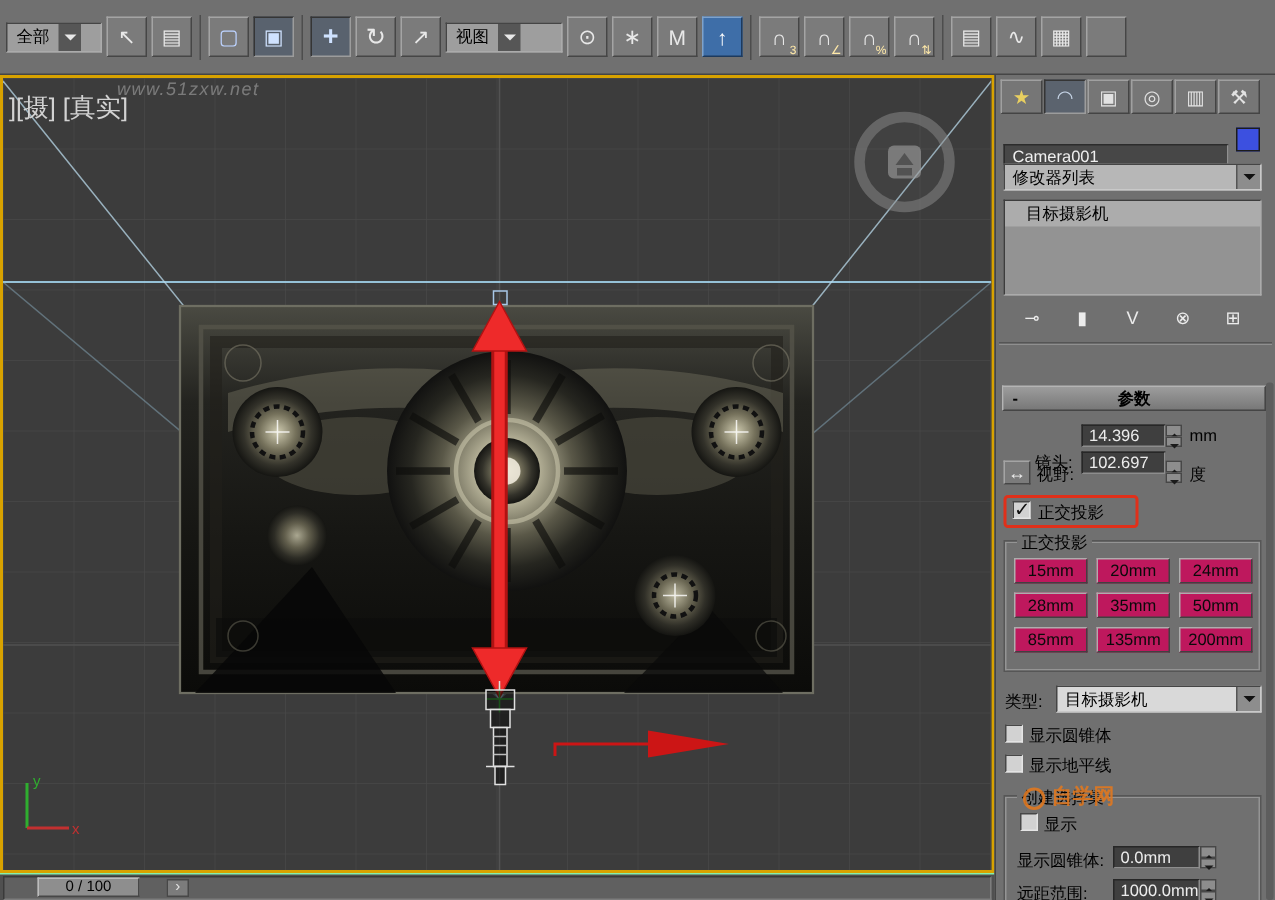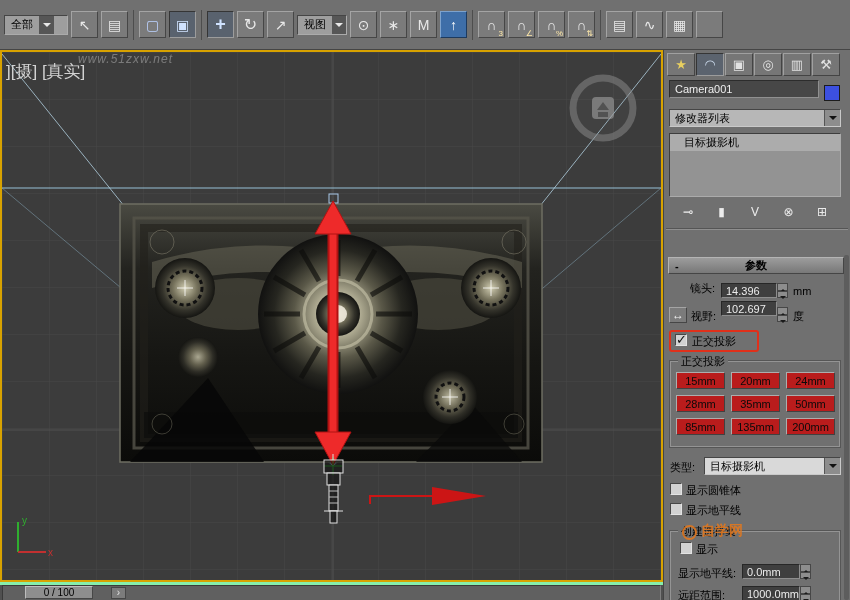--- a/index.html
+++ b/index.html
@@ -27,37 +27,37 @@
   
   .viewport{position:absolute;left:0;top:50px;width:663px;height:532px;border:2px solid #d8a200;
     background:#3c3c3c;overflow:hidden}
   .vp-label{position:absolute;left:4px;top:8px;color:#d2d2d2;font-size:17px;z-index:5;cursor:pointer}
   .vp-watermark{position:absolute;left:76px;top:0;color:rgba(255,255,255,.32);font-size:12px;
     font-style:italic;z-index:5;letter-spacing:1px}
   svg.scene{position:absolute;left:0;top:0;display:block}
 
   
   .timeline{position:absolute;left:0;top:582px;width:663px;height:18px;background:#505050;
-    border-top:3px solid #86efac;display:flex;align-items:center}
+    border-top:1px solid #86efac;display:flex;align-items:center}
   .tl-track{position:relative;flex:1;height:16px;margin:0 2px;background:#606060;border:1px solid;
     border-color:#3a3a3a #7d7d7d #7d7d7d #3a3a3a}
   .tl-handle{position:absolute;left:22px;top:0;width:68px;height:13px;background:#8e8e8e;border:1px solid;
     border-color:#bdbdbd #474747 #474747 #bdbdbd;display:flex;align-items:center;justify-content:center;
     font-size:10px;color:#000;cursor:pointer}
   .tl-next{position:absolute;left:108px;top:1px;width:15px;height:12px;background:#7c7c7c;border:1px solid #474747;
     color:#e2e2e2;font-size:10px;line-height:10px;text-align:center;cursor:pointer}
 
   
   .panel{position:absolute;left:663px;top:50px;width:187px;height:550px;background:#707070;
     border-left:1px solid #454545;overflow:hidden}
   .tabs{position:absolute;left:3px;top:3px;display:flex;gap:1px}
   .tab{width:28px;height:23px;display:flex;align-items:center;justify-content:center;background:#767676;
     border:1px solid;border-color:#a0a0a0 #444 #444 #a0a0a0;font-size:13px;color:#e2e2e2;cursor:pointer}
   .tab.active{background:#5b636e;border-color:#353535 #9c9c9c #9c9c9c #353535}
-  .name-field{position:absolute;left:5px;top:30px;width:150px;height:18px;background:#474747;border:1px solid;
+  .name-field{position:absolute;left:5px;top:46px;width:150px;height:18px;background:#474747;border:1px solid;
     border-color:#2c2c2c #909090 #909090 #2c2c2c;color:#efefef;display:flex;align-items:center;padding:0 5px}
   .color-swatch{position:absolute;left:160px;top:35px;width:16px;height:16px;background:#3c50e0;
     border:1px solid #1c1c1c;cursor:pointer}
   .dropdown{display:flex;align-items:center;height:18px;background:#b7b7b7;border:1px solid;
     border-color:#454545 #c9c9c9 #c9c9c9 #454545;color:#000;cursor:pointer}
   .dropdown .txt{flex:1;padding:0 5px;white-space:nowrap;overflow:hidden}
   .dropdown .dd-arrow{width:16px;align-self:stretch;background:#8d8d8d;border-left:1px solid #555;
     display:flex;align-items:center;justify-content:center}
   .dropdown .dd-arrow::after{content:"";border:4px solid transparent;border-top-color:#111;transform:translateY(2px)}
   .mod-list{position:absolute;left:5px;top:59px;width:172px}
@@ -86,21 +86,21 @@
     justify-content:center;font-size:12px;cursor:pointer}
   .cb{position:absolute;width:12px;height:12px;background:#d2d2d2;border:1px solid;
     border-color:#474747 #e4e4e4 #e4e4e4 #474747;cursor:pointer}
   .cb.checked::after{content:"✓";position:absolute;left:0;top:-3px;font-size:13px;font-weight:bold;color:#101010}
   .anno{position:absolute;left:5px;top:280px;width:90px;height:22px;border:2px solid #e0301a;
     border-radius:3px;z-index:4;pointer-events:none}
   .group{position:absolute;border:1px solid #565656;box-shadow:inset 1px 1px 0 #949494, inset -1px -1px 0 #949494}
   .group-legend{position:absolute;top:-7px;left:8px;background:#707070;padding:0 3px;color:#000}
   .stock-group{left:5px;top:310px;width:172px;height:88px}
   .stock-grid{position:absolute;left:6px;top:11px;display:grid;grid-template-columns:repeat(3,49px);gap:6px 6px}
-  .lens-btn{height:17px;background:#b91c1c;border:1px solid;border-color:#adadad #414141 #414141 #adadad;
+  .lens-btn{height:17px;background:#be185d;border:1px solid;border-color:#adadad #414141 #414141 #adadad;
     color:#0a0a0a;display:flex;align-items:center;justify-content:center;cursor:pointer}
   .env-group{left:5px;top:480px;width:172px;height:90px}
   .panel-scroll{position:absolute;right:1px;top:205px;width:5px;height:345px;background:#5d5d5d;border-radius:2px;cursor:pointer}
   .panel-watermark{position:absolute;left:18px;top:472px;display:flex;align-items:flex-end;gap:4px;
     color:#e07820;font-weight:bold;font-size:14px;opacity:.9;z-index:5;pointer-events:none}
   .wm-logo{width:15px;height:15px;border:2px solid #e07820;border-radius:50%}
 </style>
 </head>
 <body>
 
@@ -127,21 +127,21 @@
     <div class="tb-sep"></div>
     <div class="tb-btn pressed" style="font-weight:bold;font-size:18px">
         <span>+</span>
       </div>
     <div class="tb-btn" style="font-size:16px">
         <span>↻</span>
       </div>
     <div class="tb-btn">
         <span>↗</span>
       </div>
-    <div class="tb-combo" style="width:50px">
+    <div class="tb-combo" style="width:78px">
       <span class="txt">视图</span>
       <span class="arrow"></span>
     </div>
     <div class="tb-btn">
         <span>⊙</span>
       </div>
     <div class="tb-btn">
         <span>∗</span>
       </div>
     <div class="tb-btn">
@@ -372,21 +372,21 @@
       <div class="st-btn">⊗</div>
       <div class="st-btn">⊞</div>
     </div>
     <div class="panel-div"></div>
 
     <div class="rollout">
       <span class="minus">-</span>
       <span>参数</span>
     </div>
 
-    <span class="p-label" style="left:26px;top:231px">镜头:</span>
+    <span class="p-label" style="left:26px;top:251px">镜头:</span>
     <div class="num-field" style="left:57px;top:233px;width:56px">14.396</div>
     <div class="spinner" style="left:113px;top:233px">
         <div class="up"></div>
         <div class="down"></div>
       </div>
     <span class="p-label" style="left:129px;top:235px">mm</span>
 
     <div class="fov-btn">↔</div>
     <span class="p-label" style="left:27px;top:259px">视野:</span>
     <div class="num-field" style="left:57px;top:251px;width:56px">102.697</div>
@@ -424,21 +424,21 @@
     <div class="cb" style="left:6px;top:433px"></div>
     <span class="p-label" style="left:22px;top:433px">显示圆锥体</span>
     <div class="cb" style="left:6px;top:453px"></div>
     <span class="p-label" style="left:22px;top:453px">显示地平线</span>
 
     <div class="group env-group">
       <span class="group-legend">创建选择集</span>
     </div>
     <div class="cb" style="left:16px;top:492px"></div>
     <span class="p-label" style="left:32px;top:492px">显示</span>
-    <span class="p-label" style="left:14px;top:516px">显示地平线:</span>
+    <span class="p-label" style="left:14px;top:516px">显示圆锥体:</span>
     <div class="num-field" style="left:78px;top:514px;width:58px">0.0mm</div>
     <div class="spinner" style="left:136px;top:514px">
         <div class="up"></div>
         <div class="down"></div>
       </div>
     <span class="p-label" style="left:14px;top:538px">远距范围:</span>
     <div class="num-field" style="left:78px;top:536px;width:58px">1000.0mm</div>
     <div class="spinner" style="left:136px;top:536px">
         <div class="up"></div>
         <div class="down"></div>

